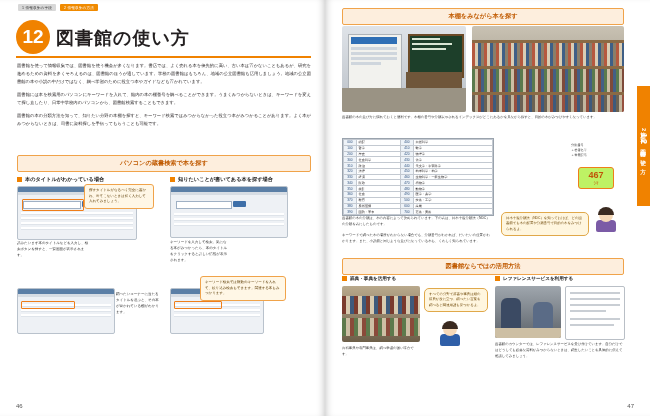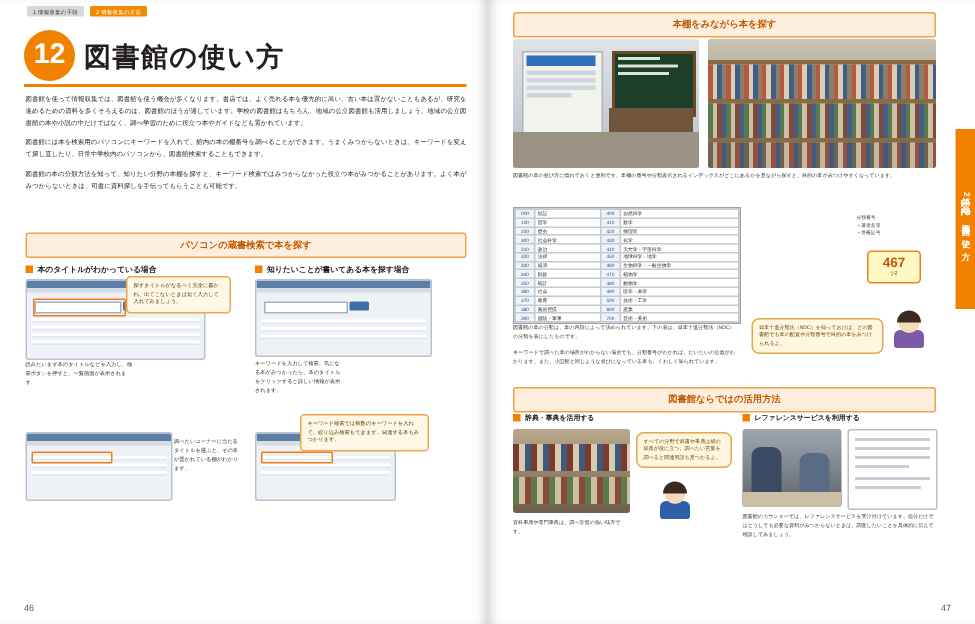--- a/index.html
+++ b/index.html
@@ -77,21 +77,21 @@
     position:absolute;background:#fff6df;border:1px solid #e0a84a;border-radius:5px;
     font-size:3.4px;line-height:1.6;color:#6a4300;padding:3px 4px;
   }
 
   .tbl{position:absolute;border:1px solid #9aa3ad;font-size:3.2px;background:#fff;}
   .tbl table{border-collapse:collapse;width:100%;}
   .tbl td{border:1px solid #c3c9d1;padding:.4px 1.5px;white-space:nowrap;}
   .tbl td.n{background:#eef3f8;text-align:center;width:9px;color:#2b4f7d;}
 
   .numbox{
-    position:absolute;border:1.2px solid #ef7e1a;border-radius:3px;background:#fef9c3;
+    position:absolute;border:1.2px solid #ef7e1a;border-radius:3px;background:#bef264;
     font-size:9px;font-weight:bold;color:#c0540a;text-align:center;padding:2px 4px;
   }
   .tinylbl{position:absolute;font-size:3.2px;color:#444;line-height:1.5;}
 
   .shelf{position:absolute;background:#8a6a45;}
 </style>
 </head>
 <body>
 
 <div class="spread">

